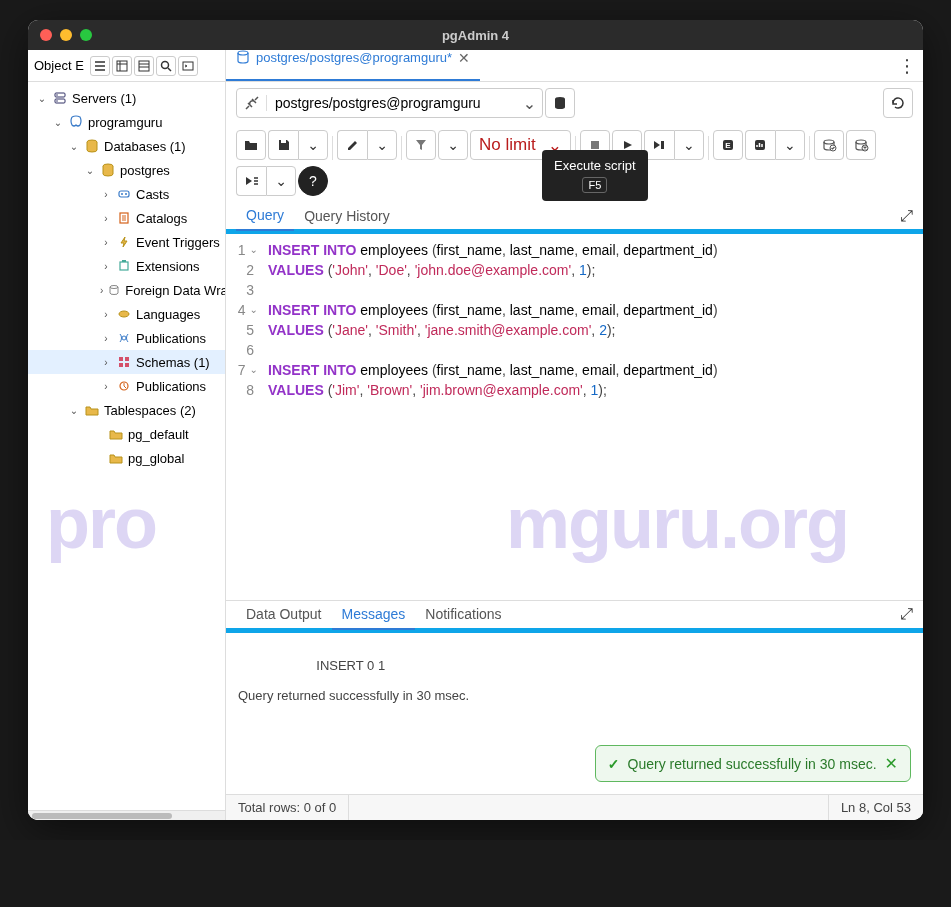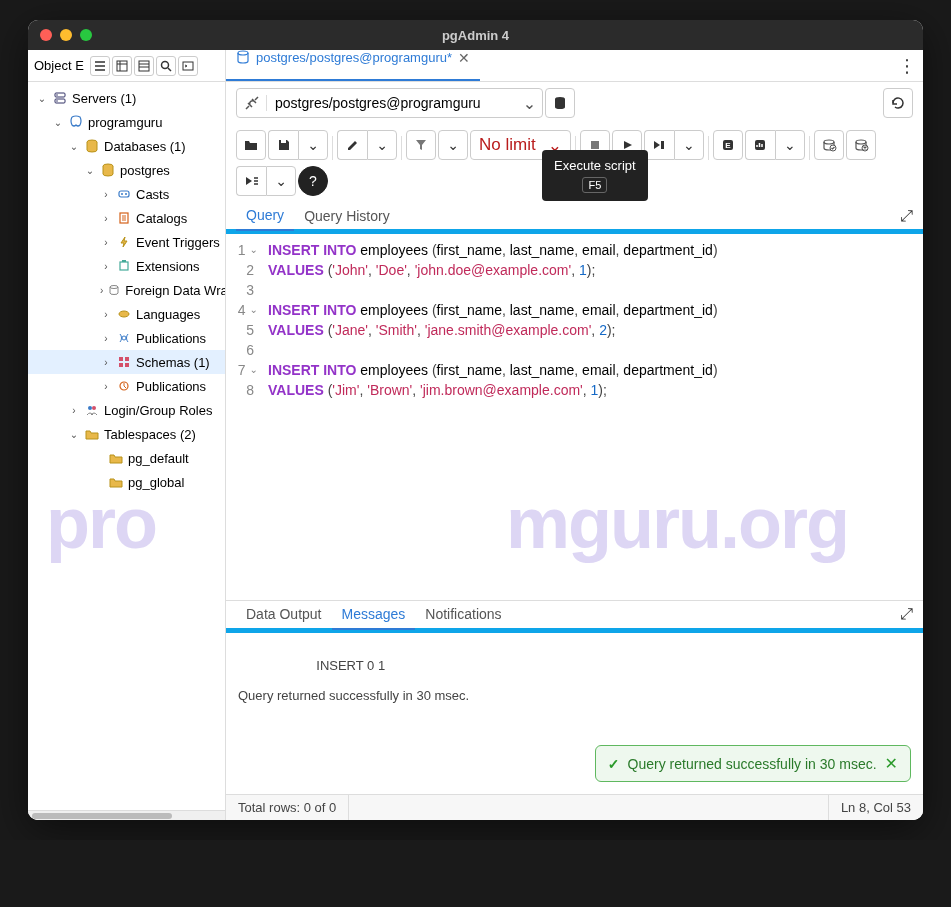--- a/index.html
+++ b/index.html
@@ -246,31 +246,20 @@
             <span class="tree-arrow right"></span>
             <span class="tree-icon">
               <svg width="14" height="14" viewBox="0 0 14 14">
                 <circle cx="7" cy="7" r="4" fill="none" stroke="#d4621a" stroke-width="1.2"></circle>
                 <path d="M7 4 L7 7 L9 9" stroke="#d4621a" fill="none"></path>
               </svg>
             </span>
             <span>Publications</span>
           </div>
           <div class="tree-item" style="--indent: 40px;">
-            <span class="tree-arrow right"></span>
-            <span class="tree-icon">
-              <svg width="14" height="14" viewBox="0 0 14 14">
-                <circle cx="5" cy="5" r="2" fill="#3a7bc8"></circle>
-                <circle cx="9" cy="5" r="2" fill="#d4506a"></circle>
-                <path d="M2 12 Q5 8 8 12 M6 12 Q9 8 12 12" fill="none" stroke="#888"></path>
-              </svg>
-            </span>
-            <span>Login/Group Roles</span>
-          </div>
-          <div class="tree-item" style="--indent: 40px;">
             <span class="tree-arrow down"></span>
             <span class="tree-icon">
               <svg width="14" height="14" viewBox="0 0 14 14">
                 <path d="M1 4 L5 4 L6 6 L13 6 L13 12 L1 12 Z" fill="#e8b84a" stroke="#b8921a"></path>
               </svg>
             </span>
             <span>Tablespaces (2)</span>
           </div>
           <div class="tree-item" style="--indent: 64px;">
             <span class="tree-arrow"></span>

